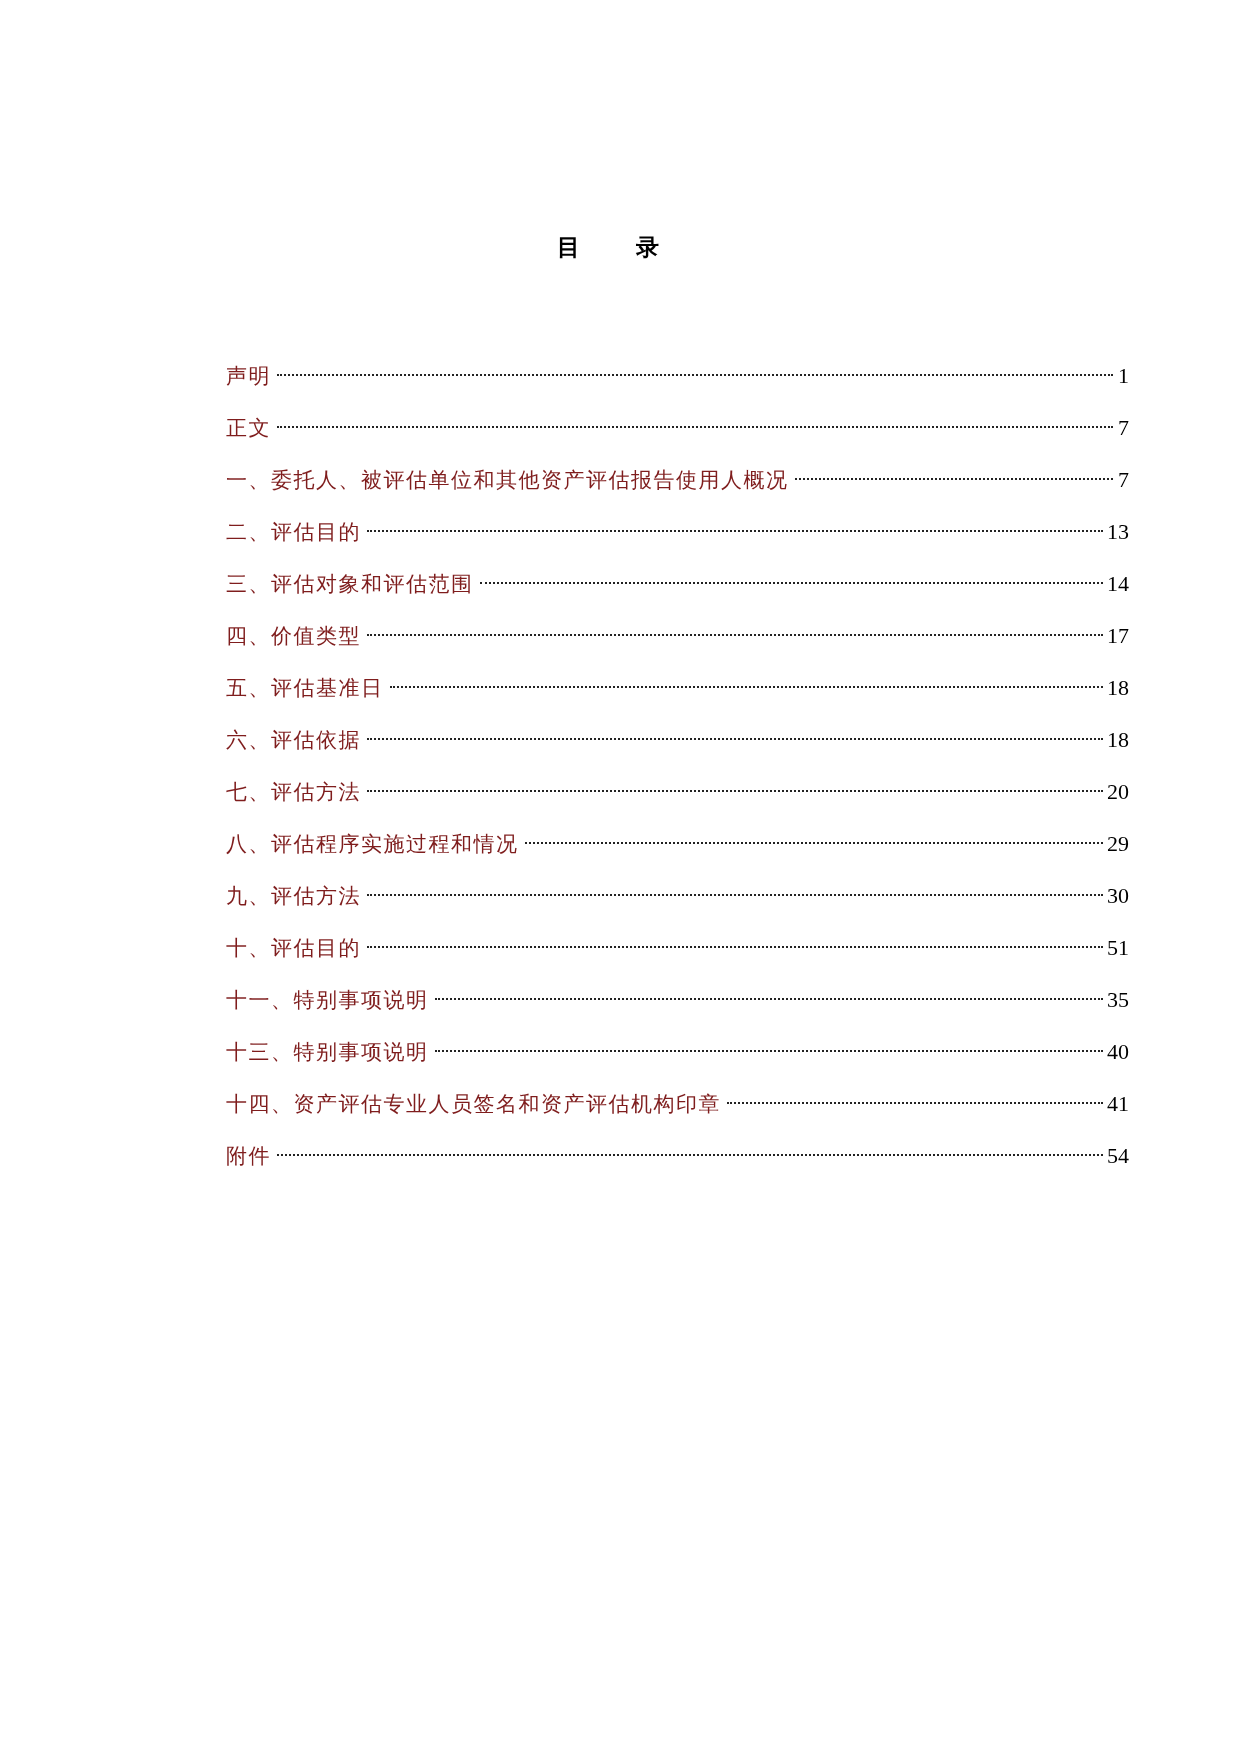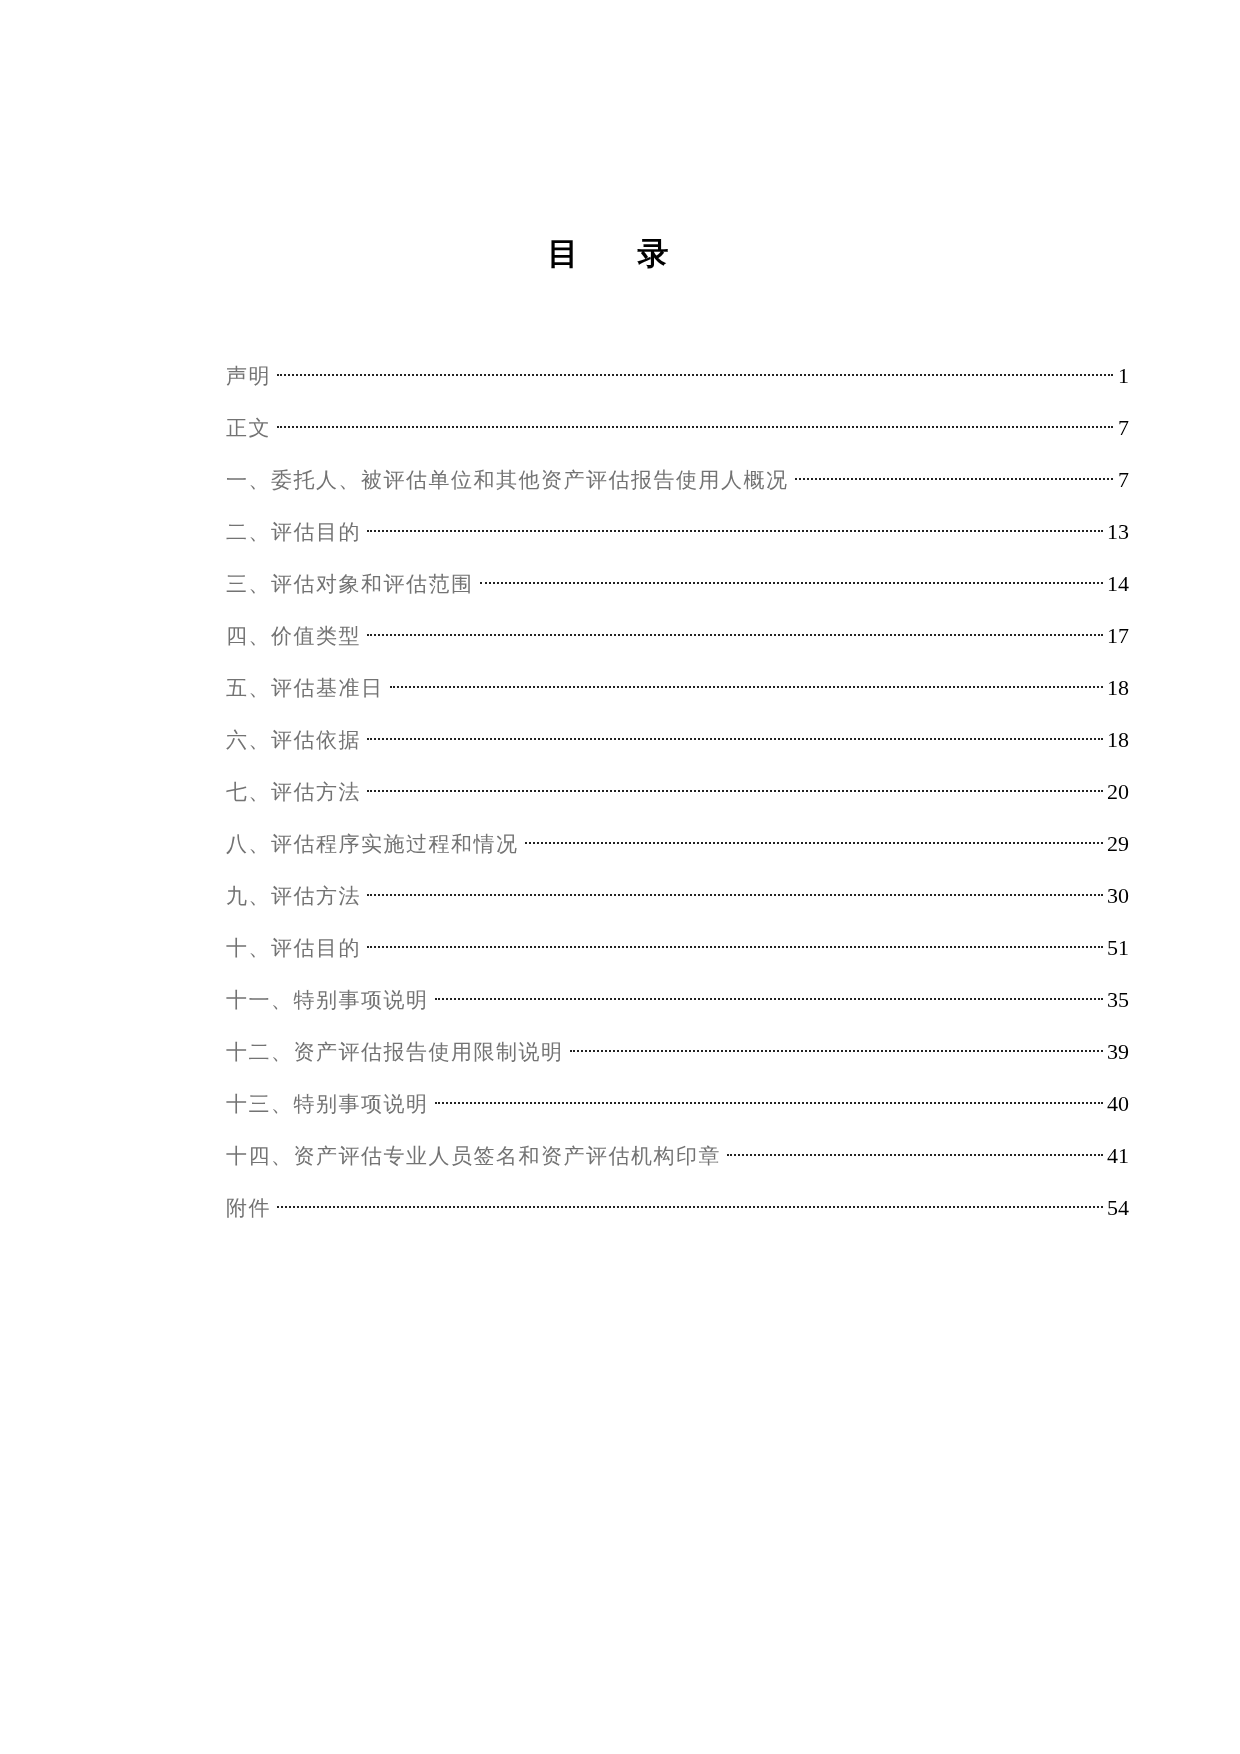--- a/index.html
+++ b/index.html
@@ -14,21 +14,21 @@
       overflow: hidden;
       color: #000000;
       font-family: "Liberation Serif", "DejaVu Serif", serif;
     }
     .page-title {
       position: absolute;
       top: 212px;
       left: 0;
       width: 1240px;
       text-align: center;
-      font-size: 31px;
+      font-size: 23px;
       font-weight: bold;
       letter-spacing: 24px;
       line-height: 40px;
       box-sizing: border-box;
       font-family: "DejaVu Sans", "Liberation Sans", sans-serif;
     }
     .toc {
       position: absolute;
       top: 353px;
       left: 226px;
@@ -41,21 +41,21 @@
       font-size: 21px;
       line-height: 30px;
       white-space: nowrap;
       cursor: pointer;
     }
     .toc-label {
       flex: 0 0 auto;
       letter-spacing: 1.5px;
       font-family: Liberation Serif, serif;
       font-weight: 300;
-      color: #737373;
+      color: #7f1d1d;
     }
     .toc-leader {
       flex: 1 1 auto;
       overflow: hidden;
       margin: 0 4px 0 6px;
       position: relative;
       height: 30px;
     }
     .toc-leader::before {
       content: "";
@@ -138,25 +138,20 @@
     <span class="toc-label">十、评估目的</span>
     <span class="toc-leader"></span>
     <span class="toc-page">51</span>
   </div>
   <div class="toc-row">
     <span class="toc-label">十一、特别事项说明</span>
     <span class="toc-leader"></span>
     <span class="toc-page">35</span>
   </div>
   <div class="toc-row">
-    <span class="toc-label">十二、资产评估报告使用限制说明</span>
-    <span class="toc-leader"></span>
-    <span class="toc-page">39</span>
-  </div>
-  <div class="toc-row">
     <span class="toc-label">十三、特别事项说明</span>
     <span class="toc-leader"></span>
     <span class="toc-page">40</span>
   </div>
   <div class="toc-row">
     <span class="toc-label">十四、资产评估专业人员签名和资产评估机构印章</span>
     <span class="toc-leader"></span>
     <span class="toc-page">41</span>
   </div>
   <div class="toc-row">

